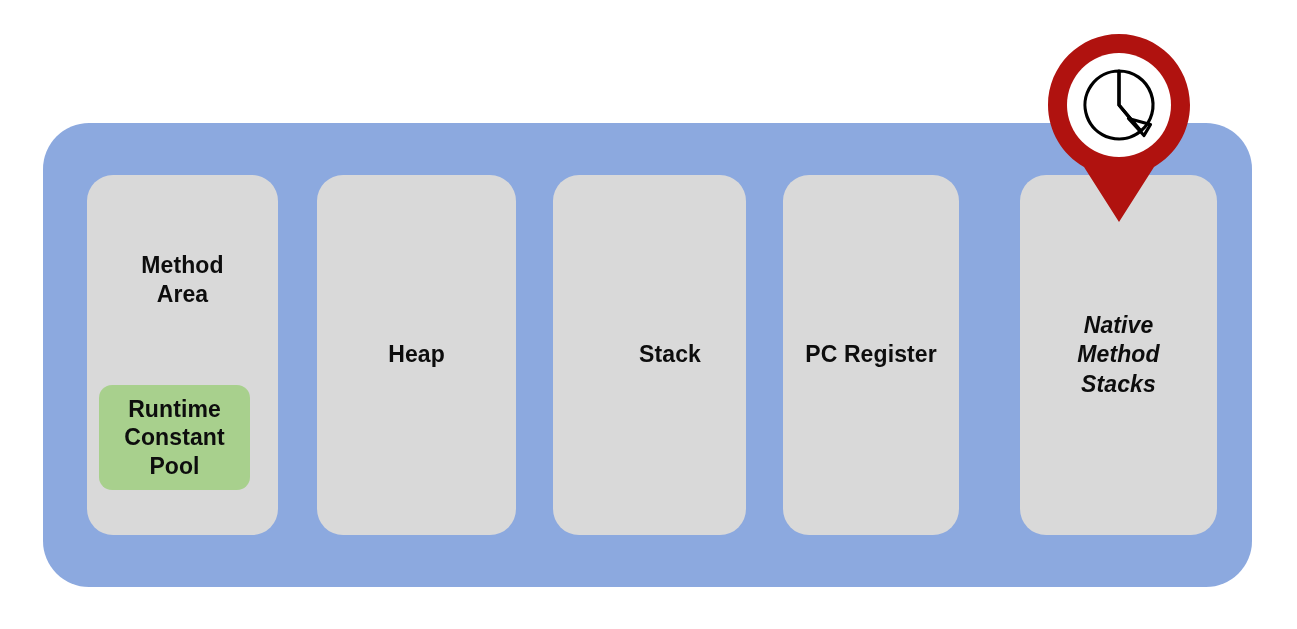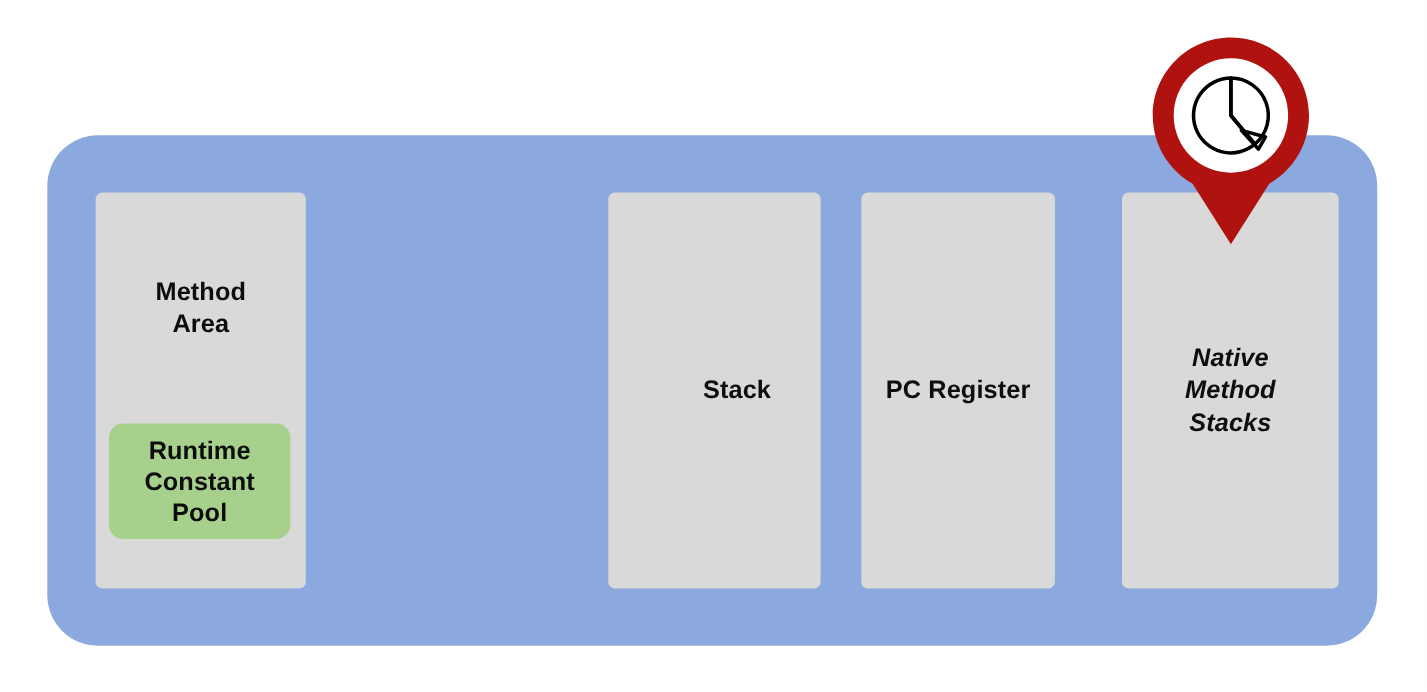--- a/index.html
+++ b/index.html
@@ -32,21 +32,21 @@
     border-radius: 46px;
     box-sizing: border-box;
   }
 
   
   .memory-box {
     position: absolute;
     top: 175px;
     height: 360px;
     background: #D9D9D9;
-    border-radius: 6px;
+    border-radius: 26px;
     box-sizing: border-box;
     display: flex;
     flex-direction: column;
     align-items: center;
   }
 
   .box-1 { left: 87px;   width: 191px; }
   .box-2 { left: 317px;  width: 199px; }
   .box-3 { left: 553px;  width: 193px; padding-left: 41px; }
   .box-4 { left: 783px;  width: 176px; }
@@ -78,21 +78,21 @@
     margin-top: auto;
     margin-bottom: auto;
     font-style: italic;
   }
 
   
   .constant-pool {
     position: absolute;
     left: 99px;
     top: 385px;
-    width: 165px;
+    width: 151px;
     height: 105px;
     background: #A8D08D;
     border-radius: 13px;
     display: flex;
     align-items: center;
     justify-content: center;
     box-sizing: border-box;
   }
   .constant-pool .box-label {
     font-size: 23px;
@@ -126,20 +126,23 @@
     <div class="box-label">Method
 Area</div>
   </div>
 
   <div class="constant-pool">
     <div class="box-label">Runtime
 Constant
 Pool</div>
   </div>
 
+  <div class="memory-box box-2">
+    <div class="box-label">Heap</div>
+  </div>
 
   <div class="memory-box box-3">
     <div class="box-label">Stack</div>
   </div>
 
   <div class="memory-box box-4">
     <div class="box-label">PC Register</div>
   </div>
 
   <div class="memory-box box-5">

